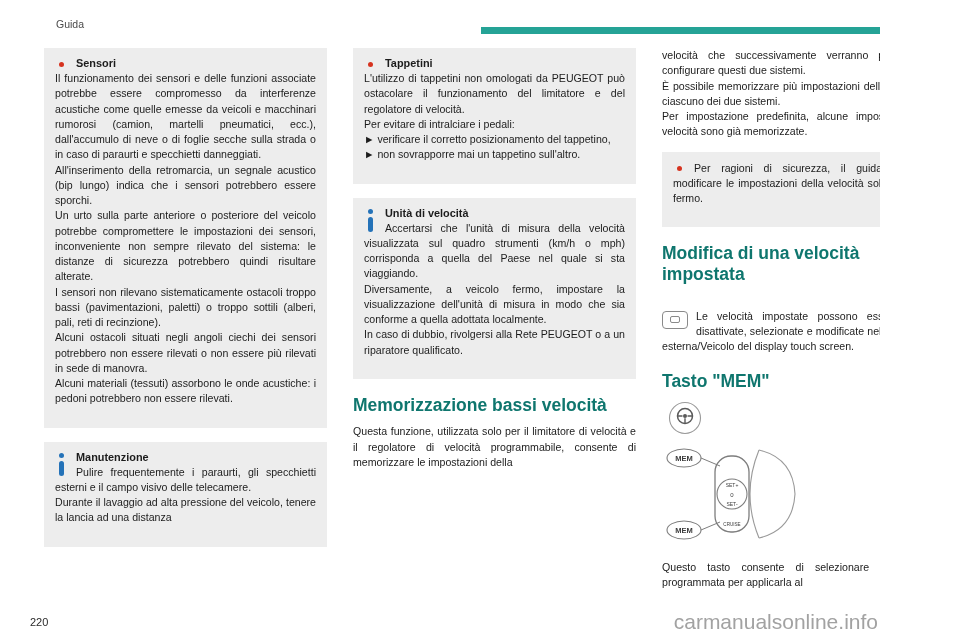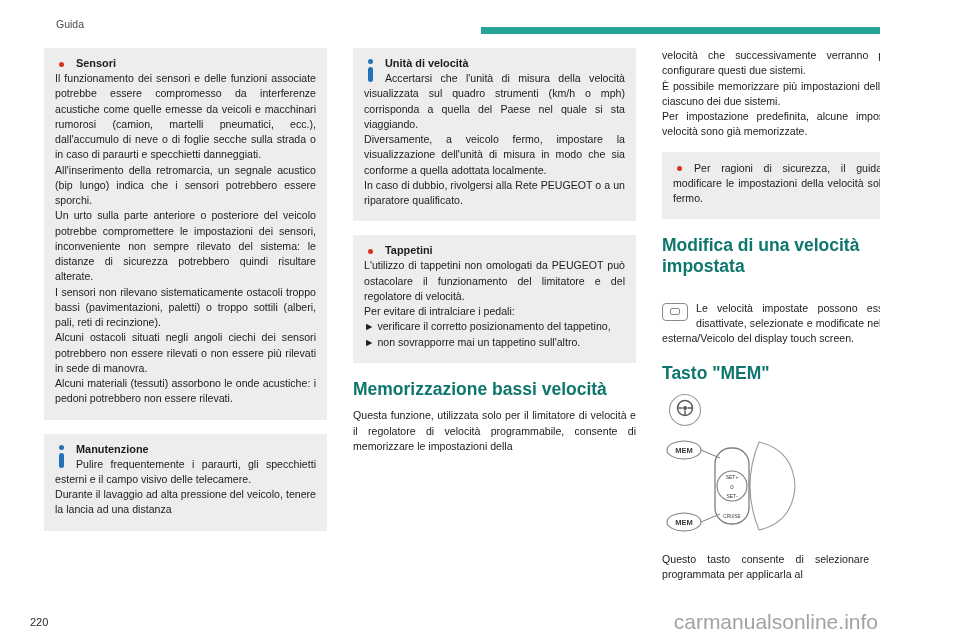--- a/index.html
+++ b/index.html
@@ -2,21 +2,21 @@
 <html><head>
 <meta charset="utf-8">
 <style>
   html,body{margin:0;padding:0;background:#ffffff;}
   .page{position:relative;width:880px;height:640px;background:#ffffff;
         font-family:"Liberation Sans",sans-serif;color:#1c1c1c;overflow:hidden;}
   .section-label{position:absolute;top:18px;left:56px;font-size:10.5px;color:#4a4a4a;}
   .topbar{position:absolute;top:27px;left:481px;width:479px;height:7px;background:#25a396;}
   .columns{position:absolute;top:48px;left:44px;width:878px;display:flex;gap:26px;}
   .col{width:283px;flex:0 0 283px;}
-  .gbox{background:#ededed;padding:9px 11px 13px;margin-bottom:14px;}
+  .gbox{background:#ededed;padding:9px 11px 21px;margin-bottom:14px;}
   .body-text{font-size:10.6px;line-height:1.44;text-align:justify;white-space:pre-line;color:#1c1c1c;}
   .para{font-size:10.6px;line-height:1.44;text-align:justify;white-space:pre-line;color:#1c1c1c;margin:0 0 10px;}
   .icon-float{float:left;width:11px;margin:2px 9px 2px 1px;}
   .warn .bar{width:5px;height:15px;background:#d6331f;border-radius:2.5px;margin:0 auto;}
   .warn .dot{width:5px;height:5px;background:#d6331f;border-radius:50%;margin:3px auto 0;}
   .info .dot2{width:5px;height:5px;background:#2472b8;border-radius:50%;margin:0 auto 3px;}
   .info .bar2{width:5px;height:15px;background:#2472b8;border-radius:2.5px;margin:0 auto;}
   .gbox .title{font-weight:bold;font-size:10.9px;display:block;margin-bottom:2px;}
   h2{font-size:17.5px;line-height:1.18;color:#0f766e;margin:16px 0 9px;font-weight:700;}
   .menu-bold{font-weight:normal;margin-top:44px;}
@@ -57,36 +57,36 @@
             <span class="bar2" style="display:block"></span>
           </span>
         <span class="title">Manutenzione</span>
         <div class="body-text">Pulire frequentemente i paraurti, gli specchietti esterni e il campo visivo delle telecamere.
 Durante il lavaggio ad alta pressione del veicolo, tenere la lancia ad una distanza</div>
       </div>
     </div>
 
     <div class="col">
       <div class="gbox">
+        <span class="icon-float warn"><span class="bar"></span><span class="dot" style="display:block"></span></span>
+        <span class="title">Tappetini</span>
+        <div class="body-text">L'utilizzo di tappetini non omologati da PEUGEOT può ostacolare il funzionamento del limitatore e del regolatore di velocità.
+Per evitare di intralciare i pedali:
+► verificare il corretto posizionamento del tappetino,
+► non sovrapporre mai un tappetino sull'altro.</div>
+      </div>
+      <div class="gbox">
         <span class="icon-float info">
             <span class="dot2" style="display:block"></span>
             <span class="bar2" style="display:block"></span>
           </span>
         <span class="title">Unità di velocità</span>
         <div class="body-text">Accertarsi che l'unità di misura della velocità visualizzata sul quadro strumenti (km/h o mph) corrisponda a quella del Paese nel quale si sta viaggiando.
 Diversamente, a veicolo fermo, impostare la visualizzazione dell'unità di misura in modo che sia conforme a quella adottata localmente.
 In caso di dubbio, rivolgersi alla Rete PEUGEOT o a un riparatore qualificato.</div>
-      </div>
-      <div class="gbox">
-        <span class="icon-float warn"><span class="bar"></span><span class="dot" style="display:block"></span></span>
-        <span class="title">Tappetini</span>
-        <div class="body-text">L'utilizzo di tappetini non omologati da PEUGEOT può ostacolare il funzionamento del limitatore e del regolatore di velocità.
-Per evitare di intralciare i pedali:
-► verificare il corretto posizionamento del tappetino,
-► non sovrapporre mai un tappetino sull'altro.</div>
       </div>
       <h2>Memorizzazione bassi velocità</h2>
       <p class="para">Questa funzione, utilizzata solo per il limitatore di velocità e il regolatore di velocità programmabile, consente di memorizzare le impostazioni della</p>
     </div>
 
     <div class="col">
       <p class="para">velocità che successivamente verranno proposte per configurare questi due sistemi.
 È possibile memorizzare più impostazioni della velocità per ciascuno dei due sistemi.
 Per impostazione predefinita, alcune impostazioni della velocità sono già memorizzate.</p>
       <div class="gbox" style="margin-top:12px;">

